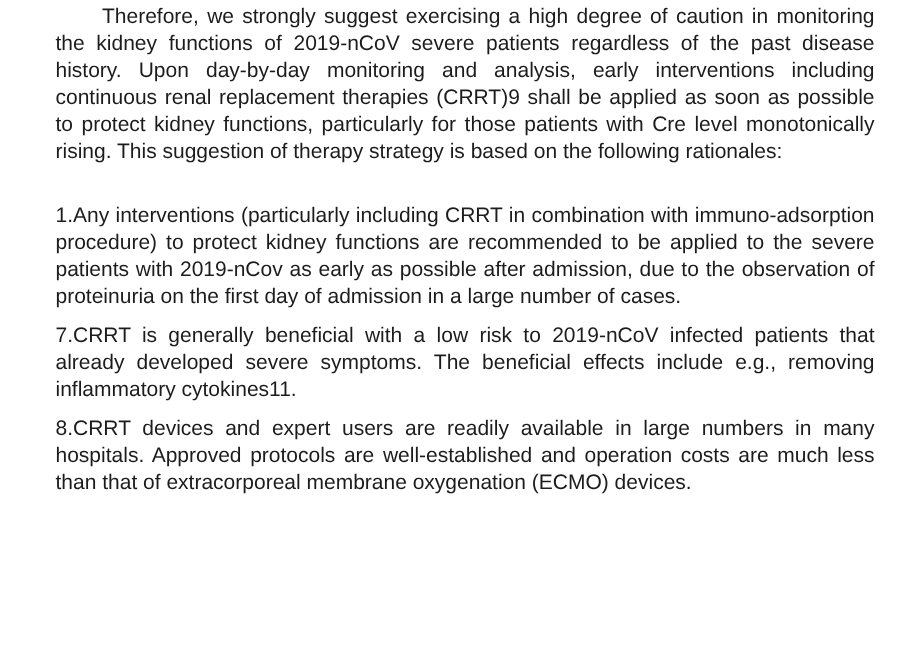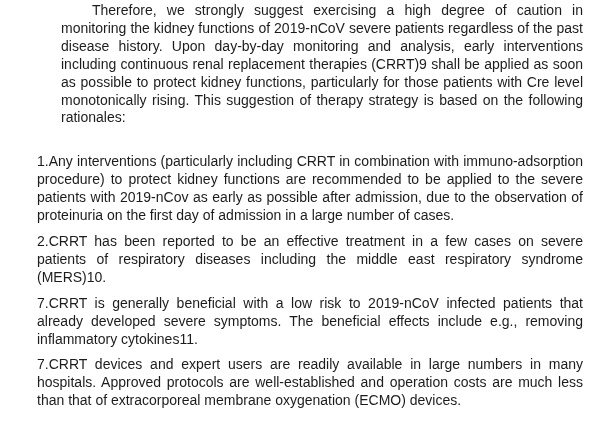--- a/index.html
+++ b/index.html
@@ -25,25 +25,23 @@
     text-align: justify;
     -webkit-font-smoothing: antialiased;
   }
   .para {
     margin: 0 0 8px 0;
     padding: 0;
   }
   .para.intro {
     text-indent: 31px;
     margin-bottom: 26px;
-    margin-left: 24px;
   }
 </style>
 </head>
 <body>
 
 <div class="page">
   <p class="para intro">Therefore, we strongly suggest exercising a high degree of caution in monitoring the kidney functions of 2019-nCoV severe patients regardless of the past disease history. Upon day-by-day monitoring and analysis, early interventions including continuous renal replacement therapies (CRRT)9 shall be applied as soon as possible to protect kidney functions, particularly for those patients with Cre level monotonically rising. This suggestion of therapy strategy is based on the following rationales:</p>
   <p class="para">1.Any interventions (particularly including CRRT in combination with immuno-adsorption procedure) to protect kidney functions are recommended to be applied to the severe patients with 2019-nCov as early as possible after admission, due to the observation of proteinuria on the first day of admission in a large number of cases.</p>
-  <p class="para">2.CRRT has been reported to be an effective treatment in a few cases on severe patients of respiratory diseases including the middle east respiratory syndrome (MERS)10.</p>
   <p class="para">7.CRRT is generally beneficial with a low risk to 2019-nCoV infected patients that already developed severe symptoms. The beneficial effects include e.g., removing inflammatory cytokines11.</p>
-  <p class="para">7.CRRT devices and expert users are readily available in large numbers in many hospitals. Approved protocols are well-established and operation costs are much less than that of extracorporeal membrane oxygenation (ECMO) devices.</p>
+  <p class="para">8.CRRT devices and expert users are readily available in large numbers in many hospitals. Approved protocols are well-established and operation costs are much less than that of extracorporeal membrane oxygenation (ECMO) devices.</p>
 </div>
 
 </body></html>

